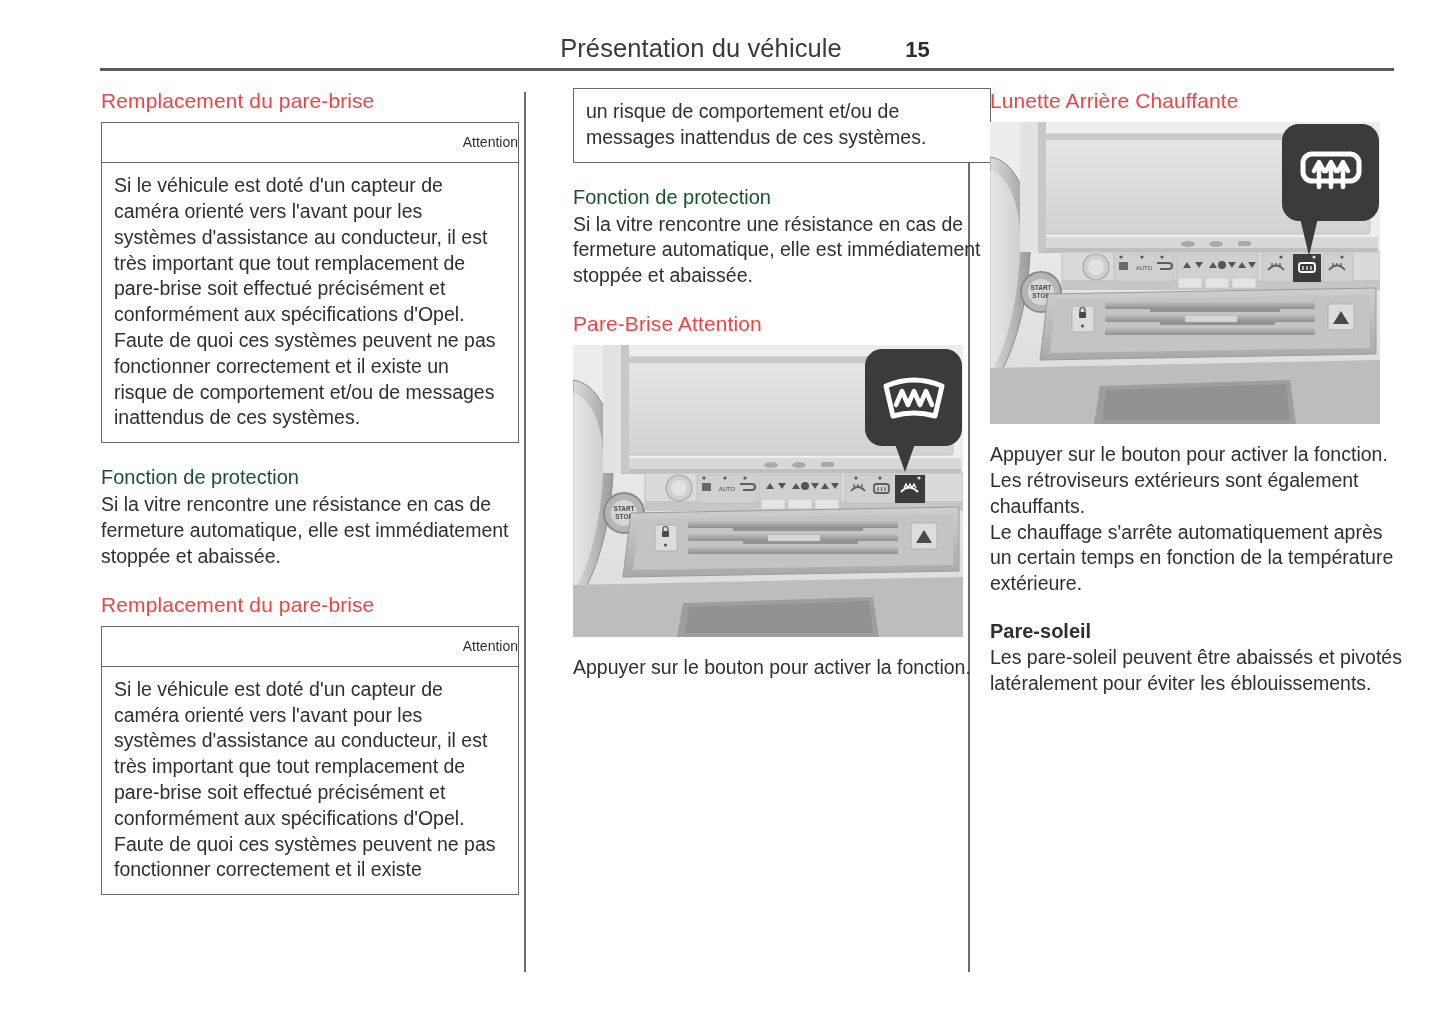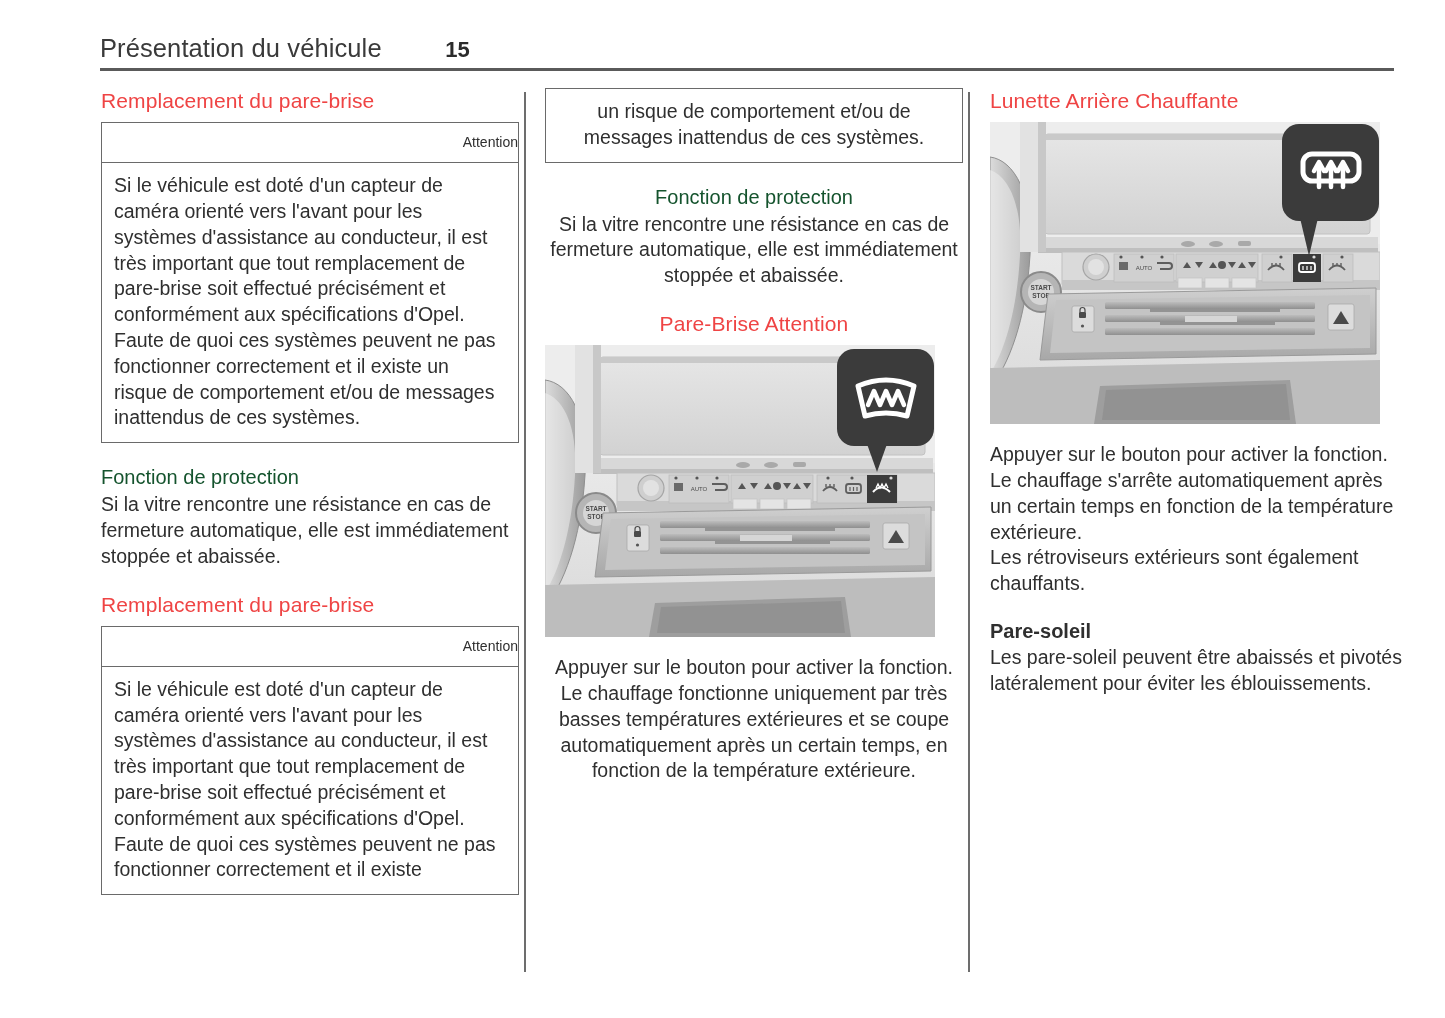--- a/index.html
+++ b/index.html
@@ -19,21 +19,21 @@
   
   .page-header {
     position: absolute;
     left: 100px;
     top: 34px;
     width: 1294px;
     height: 36px;
   }
   .header-inner {
     display: flex;
-    justify-content: flex-start;
+    justify-content: center;
     align-items: baseline;
     gap: 52px;
     padding-right: 4px;
   }
   .header-title {
     font-size: 25.5px;
     color: #3a3a3a;
     letter-spacing: 0.1px;
   }
   .header-pagenum {
@@ -59,21 +59,21 @@
     top: 88px;
     width: 1445px;
     height: 900px;
   }
   .col {
     position: absolute;
     top: 0;
     width: 418px;
   }
   .col-1 { left: 101px; }
-  .col-2 { left: 545px; text-align: center; }
+  .col-2 { left: 573px; }
   .col-3 { left: 990px; }
 
   .col-divider {
     position: absolute;
     top: 4px;
     width: 2px;
     height: 880px;
     background: #6d6d6d;
   }
   .divider-1 { left: 524px; }
@@ -358,21 +358,20 @@
           <path d="M5 14 Q33 2 61 14 L54 44 Q33 38 12 44 Z" fill="none" stroke="#ffffff" stroke-width="5" stroke-linejoin="round"></path>
           <path d="M15 33 L21 19 L27 33 L33 19 L39 33 L45 19 L51 33" fill="none" stroke="#ffffff" stroke-width="4.5" stroke-linejoin="round" stroke-linecap="round"></path>
         </svg>
       </div>
       <div class="callout-tail tail-2"></div>
     </div>
 
     <div class="caption-gap"></div>
 
     <p class="body-text">Appuyer sur le bouton pour activer la fonction.</p>
-    <p class="body-text">Le chauffage fonctionne uniquement par très basses températures extérieures et se coupe automatiquement après un certain temps, en fonction de la température extérieure.</p>
   </div>
 
   <div class="col col-3">
 
     <h2 class="section-heading">Lunette Arrière Chauffante</h2>
 
     <div class="illus illus-3">
       <svg class="dash-svg" viewBox="0 0 390 302" preserveAspectRatio="none">
         <defs>
           <linearGradient id="g-dashB" x1="0" y1="0" x2="0" y2="1">
@@ -487,22 +486,22 @@
           <path d="M28 24 L33 15 L38 24" fill="none" stroke="#ffffff" stroke-width="4.5" stroke-linejoin="round" stroke-linecap="round"></path>
           <path d="M40 24 L45 15 L50 24" fill="none" stroke="#ffffff" stroke-width="4.5" stroke-linejoin="round" stroke-linecap="round"></path>
         </svg>
       </div>
       <div class="callout-tail tail-3"></div>
     </div>
 
     <div class="caption-gap"></div>
 
     <p class="body-text">Appuyer sur le bouton pour activer la fonction.</p>
+    <p class="body-text">Les rétroviseurs extérieurs sont également chauffants.</p>
     <p class="body-text">Le chauffage s'arrête automatiquement après un certain temps en fonction de la température extérieure.</p>
-    <p class="body-text">Les rétroviseurs extérieurs sont également chauffants.</p>
 
     <div class="gap-m"></div>
 
     <h3 class="sub-heading-bold">Pare-soleil</h3>
     <p class="body-text">Les pare-soleil peuvent être abaissés et pivotés latéralement pour éviter les éblouissements.</p>
   </div>
 
 </div>
 
 </body></html>

